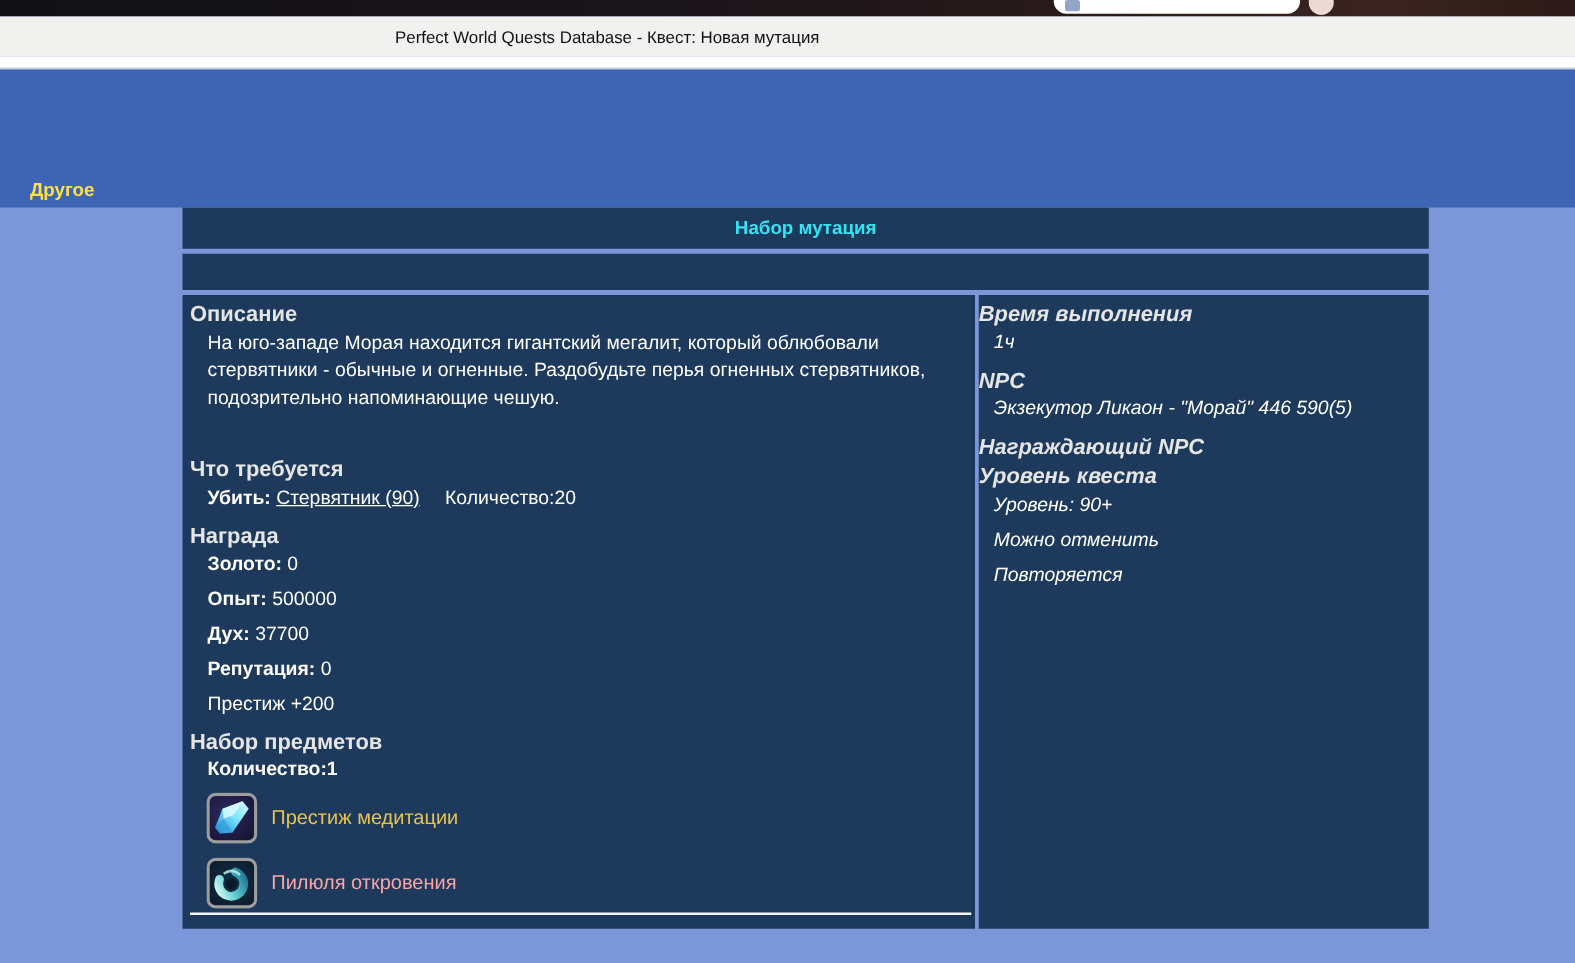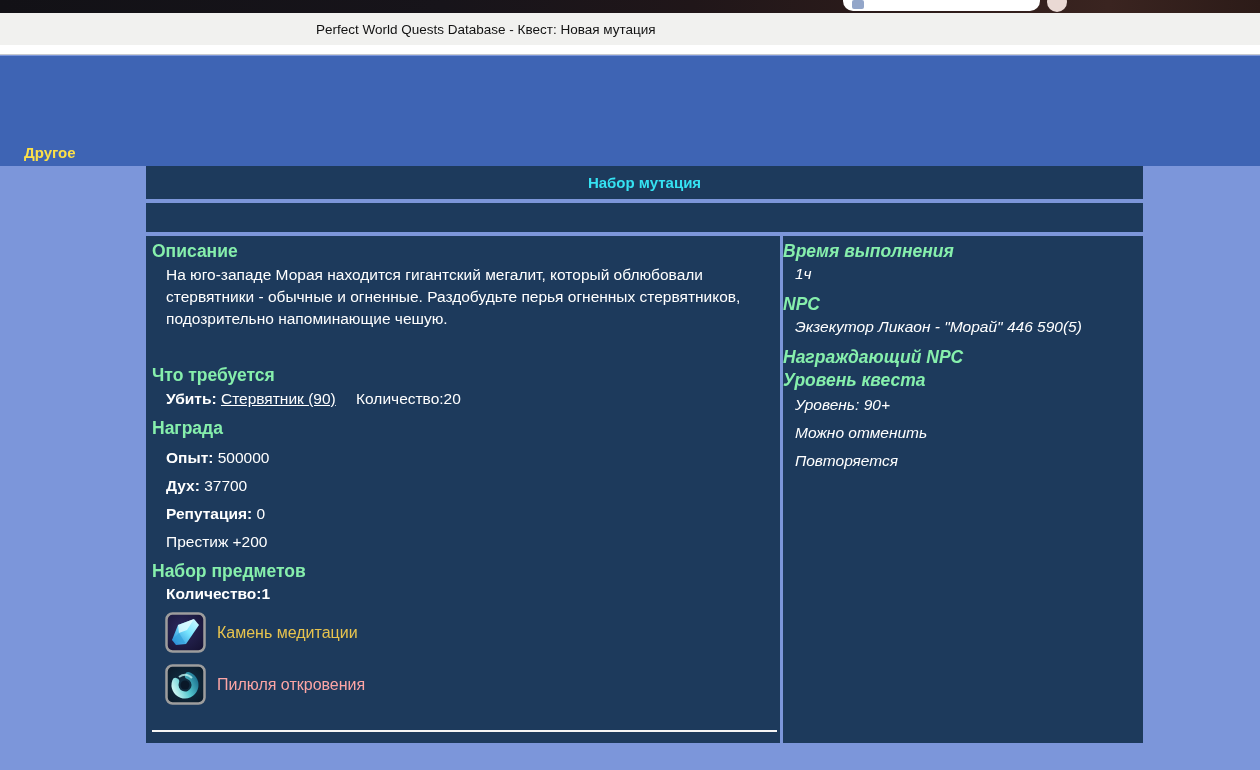--- a/index.html
+++ b/index.html
@@ -68,21 +68,21 @@
   .col-left {
     width:634px; flex:0 0 634px; background:#1d3a5c; color:#ffffff;
     padding:5px 8px 14px 6px; position:relative;
   }
   .col-right {
     flex:1; background:#1d3a5c; color:#ffffff;
     padding:5px 0;
     font-style:italic;
   }
 
-  .sec-h { font-size:17.5px; font-weight:bold; color:#86efac; line-height:20px; }
+  .sec-h { font-size:17.5px; font-weight:bold; color:#e5e5e5; line-height:20px; }
   .txt   { font-size:15.5px; line-height:17px; color:#ffffff; }
 
   .desc-p { margin:3px 0 0 14px; width:612px; font-size:15.5px; line-height:22px; }
 
   .req-h   { margin-top:35px; }
   .kill-line { margin:5px 0 0 14px; }
   .kill-link { color:#ffffff; text-decoration:underline; cursor:pointer; }
   .kill-count { margin-left:16px; }
 
   .reward-h { margin-top:11px; }
@@ -149,20 +149,24 @@
       <p class="desc-p txt">На юго-западе Морая находится гигантский мегалит, который облюбовали стервятники - обычные и огненные. Раздобудьте перья огненных стервятников, подозрительно напоминающие чешую.</p>
 
       <div class="sec-h req-h">Что требуется</div>
       <div class="kill-line txt">
         <b>Убить:</b>
         <a class="kill-link">Стервятник (90)</a>
         <span class="kill-count">Количество:20</span>
       </div>
 
       <div class="sec-h reward-h">Награда</div>
+      <div class="reward-row first txt">
+        <b>Золото:</b>
+        <span>0</span>
+      </div>
       <div class="reward-row txt">
         <b>Опыт:</b>
         <span>500000</span>
       </div>
       <div class="reward-row txt">
         <b>Дух:</b>
         <span>37700</span>
       </div>
       <div class="reward-row txt">
         <b>Репутация:</b>
@@ -184,21 +188,21 @@
             <radialGradient id="gembg" cx="0.4" cy="0.4" r="0.9">
               <stop offset="0" stop-color="#2c2a5e"></stop>
               <stop offset="1" stop-color="#120f2c"></stop>
             </radialGradient>
           </defs>
           <rect x="1.5" y="1.5" width="38" height="38" rx="6" fill="url(#gembg)" stroke="#9d9d9d" stroke-width="2.5"></rect>
           <polygon points="7,28 13,13 29,7 34,13 21,32 11,33" fill="url(#gem)"></polygon>
           <polygon points="13,13 29,7 22,18 14,21" fill="#eafdff" opacity="0.75"></polygon>
           <polygon points="7,28 14,21 21,32" fill="#2f9fd8" opacity="0.6"></polygon>
         </svg>
-        <a class="item-link gold">Камень медитации</a>
+        <a class="item-link gold">Престиж медитации</a>
       </div>
 
       <div class="item-row">
         <svg class="item-icon" viewBox="0 0 41 41">
           <defs>
             <linearGradient id="swirl" x1="0" y1="0" x2="1" y2="1">
               <stop offset="0" stop-color="#d8fbf6"></stop>
               <stop offset="0.5" stop-color="#56c9cf"></stop>
               <stop offset="1" stop-color="#1b6f8e"></stop>
             </linearGradient>

